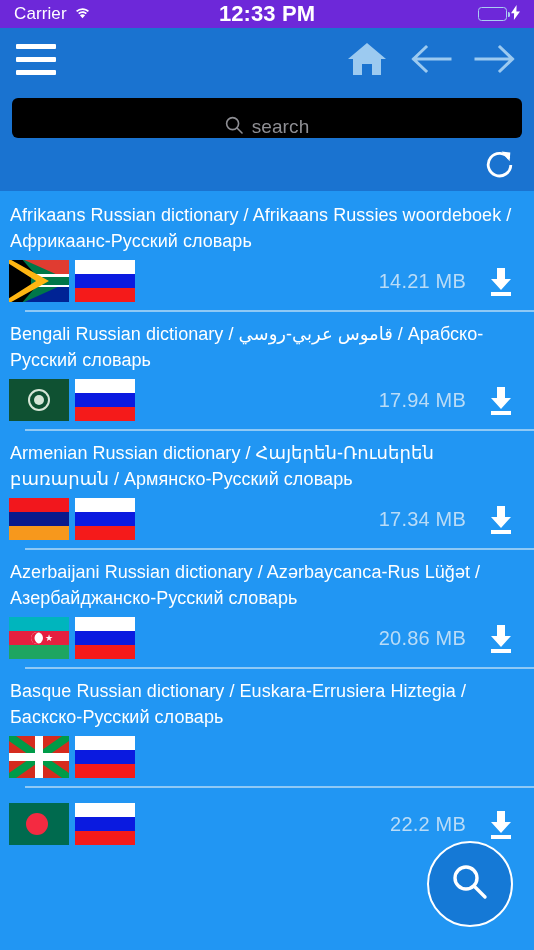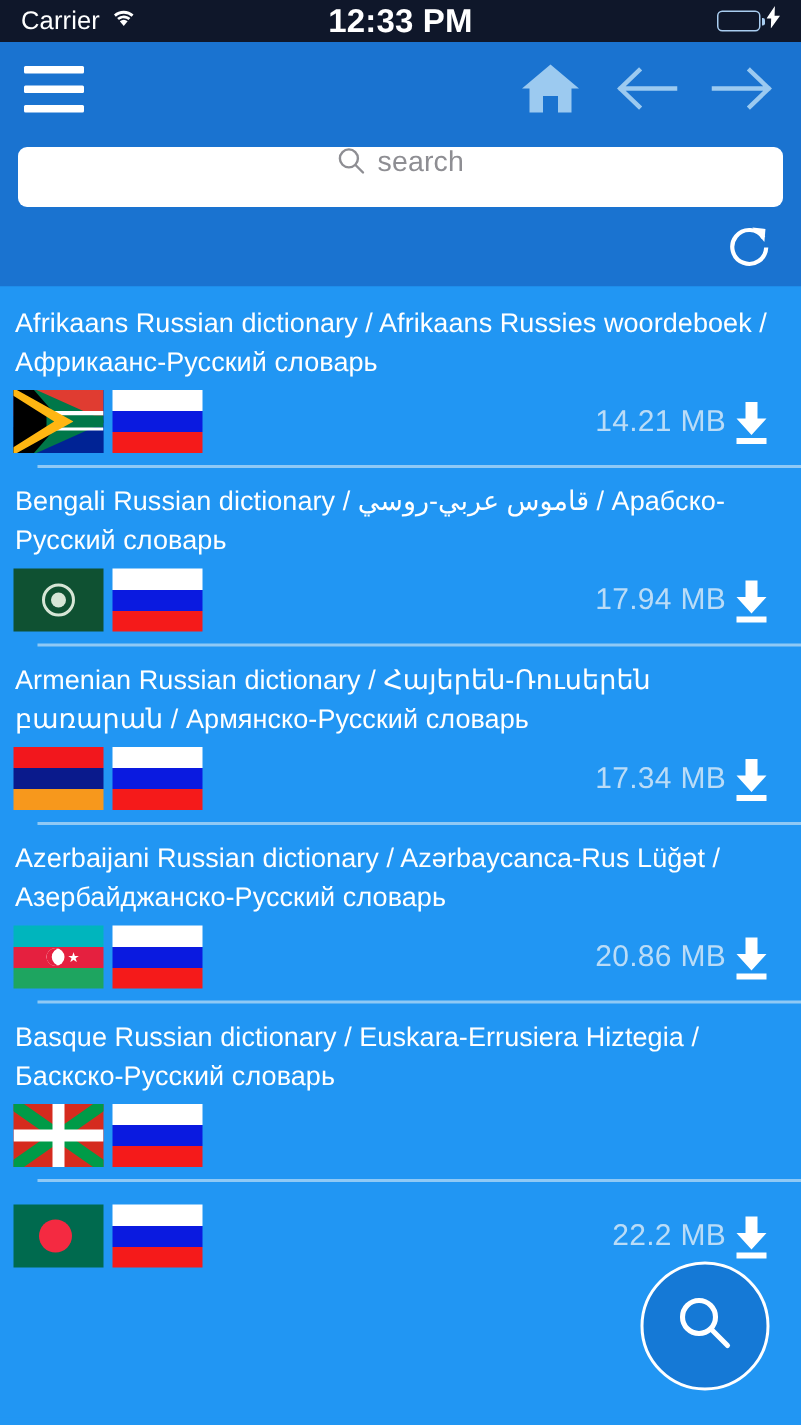--- a/index.html
+++ b/index.html
@@ -17,21 +17,21 @@
     position: relative;
     width: 534px;
     height: 950px;
     overflow: hidden;
   }
 
   
   .status-bar {
     position: relative;
     height: 28px;
-    background: #0f172a;
+    background: #6d28d9;
     display: flex;
     align-items: center;
     padding: 0 14px;
     color: #ffffff;
   }
   .status-left {
     display: flex;
     align-items: center;
     gap: 7px;
   }
@@ -116,24 +116,24 @@
     justify-content: center;
   }
 
   
   .search-area {
     background: #1a73d0;
     padding: 8px 12px 0 12px;
   }
   .search-box {
     height: 40px;
-    background: #ffffff;
+    background: #000000;
     border-radius: 6px;
     display: flex;
-    align-items: flex-start;
+    align-items: flex-end;
     justify-content: center;
     gap: 9px;
     cursor: text;
   }
   .search-placeholder {
     font-size: 19px;
     color: #8e8e93;
     letter-spacing: 0.1px;
   }
 
@@ -189,20 +189,21 @@
     position: relative;
     width: 60px;
     height: 42px;
     overflow: hidden;
     flex: none;
   }
   .item-meta {
     margin-left: auto;
     display: flex;
     align-items: center;
+    gap: 18px;
   }
   .item-size {
     color: #badcf7;
     font-size: 20px;
     letter-spacing: 0.2px;
   }
   .download-btn { cursor: pointer; display: flex; }
 
   
   

